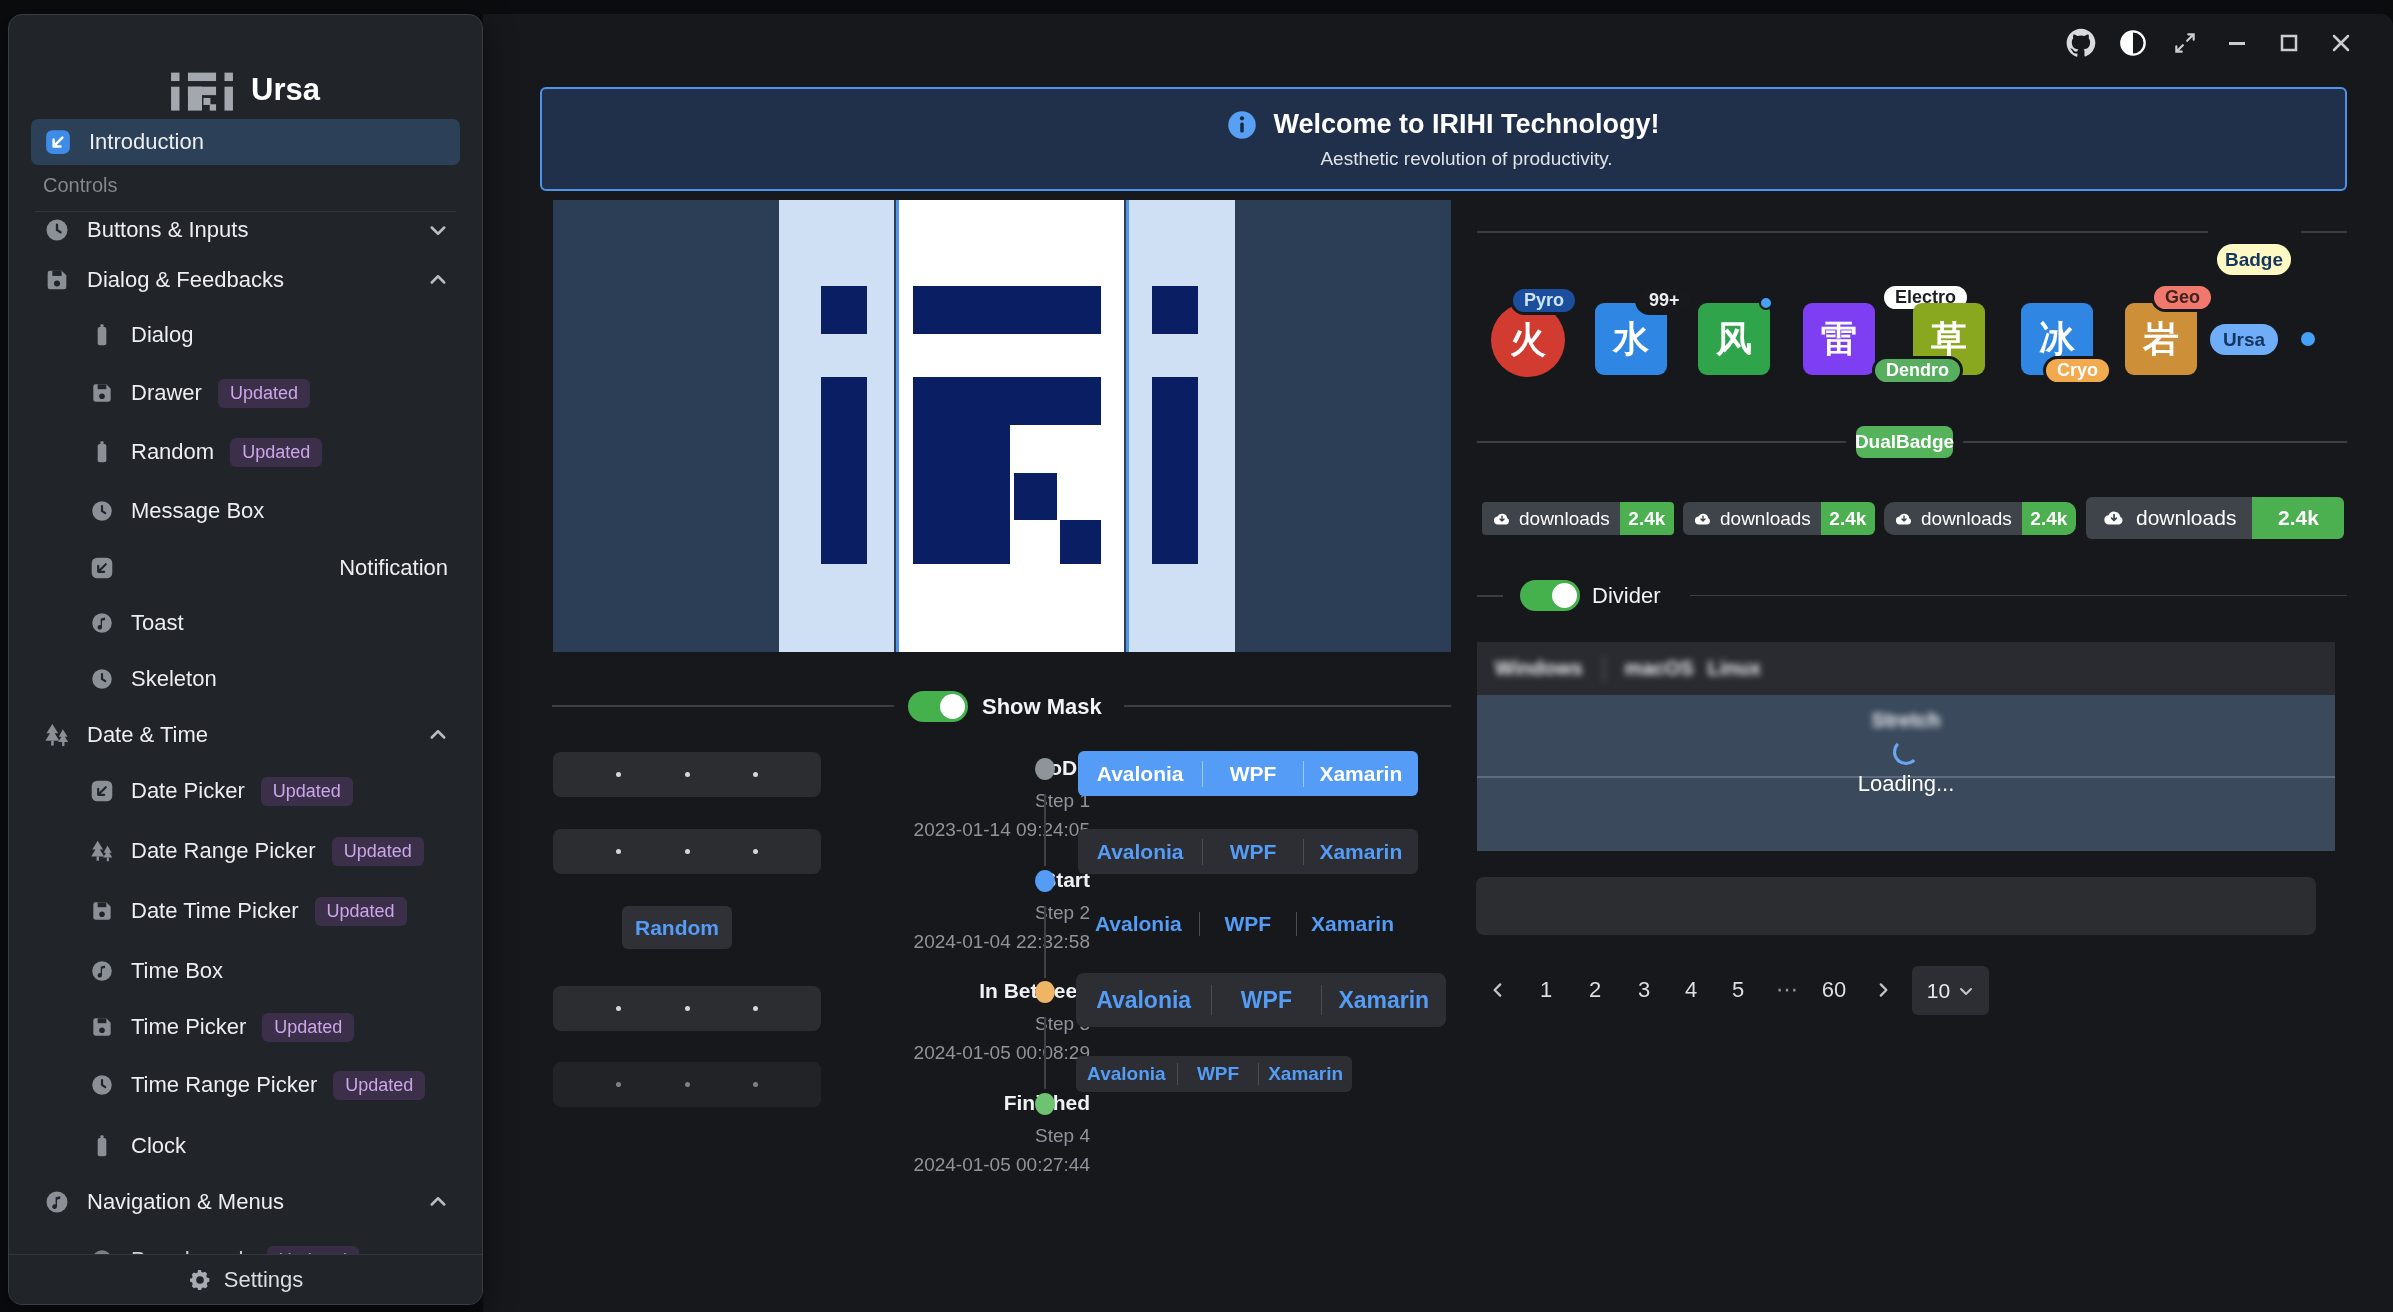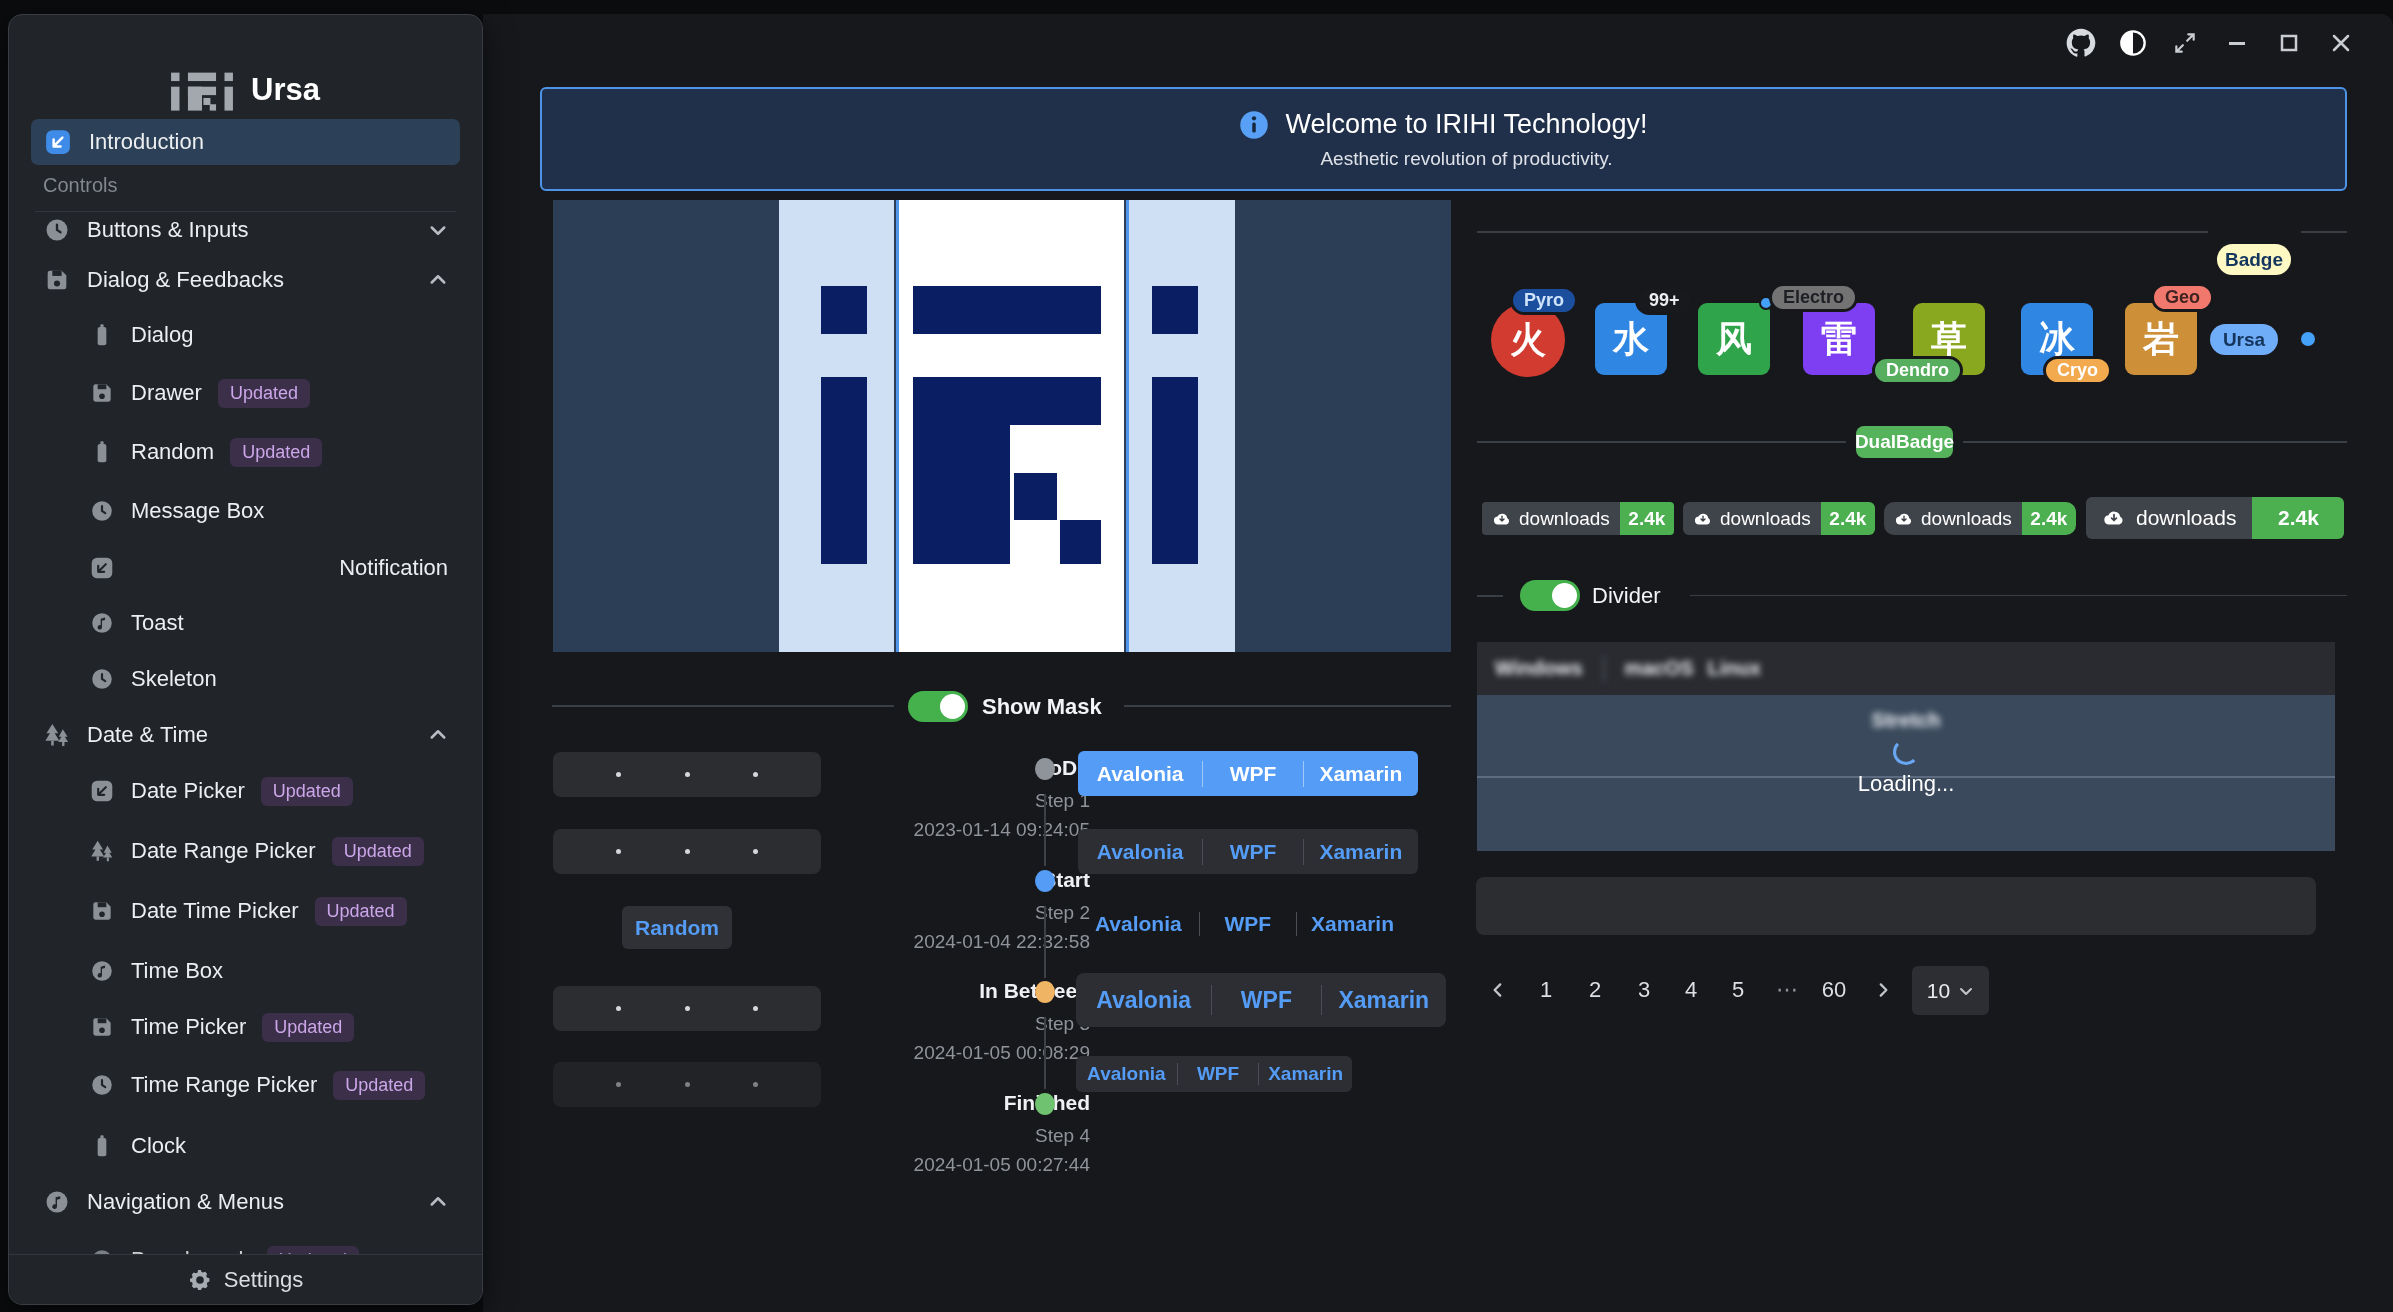--- a/index.html
+++ b/index.html
@@ -12,21 +12,21 @@
   
   .titlebar { position:absolute; top:0; left:0; right:0; height:58px; }
   .tb-icons { position:absolute; right:26px; top:10px; display:flex; align-items:center; gap:0; }
   .tb-btn { width:52px; height:38px; display:flex; align-items:center; justify-content:center; color:#c9ccd1; }
   .tb-btn svg { display:block; }
 
   
   .banner { position:absolute; left:57px; top:73px; width:1807px; height:104px; background:#20304a; border:2px solid #4d93e8; border-radius:6px; display:flex; align-items:center; justify-content:center; }
   .banner-inner { display:flex; align-items:flex-start; gap:16px; }
   .banner-text { display:flex; flex-direction:column; align-items:center; }
-  .banner-title { font-size:27px; font-weight:normal; color:#ffffff; line-height:1.25; }
+  .banner-title { font-size:27px; font-weight:bold; color:#ffffff; line-height:1.25; }
   .banner-sub { font-size:19px; color:#dfe3e9; margin-top:6px; }
   .info-ic { margin-top:2px; }
 
   
   .hero { position:absolute; left:70px; top:186px; width:898px; height:452px; background:#2c3e56; overflow:hidden; }
   .hero .band { position:absolute; top:0; bottom:0; background:#cfe0f4; }
   .hero .band.white { background:#ffffff; }
   .hero .vline { position:absolute; top:0; bottom:0; width:3px; background:#5095ea; }
   .hero .px { position:absolute; background:#0a1e63; }
 
@@ -288,21 +288,21 @@
     <div class="el" style="left:1008px; top:289px; width:74px; height:74px; border-radius:50%; background:#d23b2f;">火</div>
     <div class="badge-pill" style="left:1027px; top:272px; background:#1b4e9c; color:#cfe3fb;">Pyro</div>
 
     <div class="el sq" style="left:1112px; top:289px; background:#2f86e3;">水</div>
     <div class="badge-pill" style="left:1152px; top:272px; background:#17191d; color:#eceef1;">99+</div>
 
     <div class="el sq" style="left:1215px; top:289px; background:#2fa44b;">风</div>
     <div class="dot-badge" style="left:1276px; top:282px;"></div>
 
     <div class="el sq" style="left:1320px; top:289px; background:#7e3ff2;">雷</div>
-    <div class="badge-pill" style="left:1286px; top:269px; background:#737373; color:#1d1f24;">Electro</div>
+    <div class="badge-pill" style="left:1398px; top:269px; background:#ffffff; color:#1d1f24;">Electro</div>
 
     <div class="el sq" style="left:1430px; top:289px; background:#8aa81f;">草</div>
     <div class="badge-pill" style="left:1389px; top:342px; background:#58ae5f; color:#ffffff;">Dendro</div>
 
     <div class="el sq" style="left:1538px; top:289px; background:#2f86e3;">冰</div>
     <div class="badge-pill" style="left:1560px; top:342px; background:#f3a94d; color:#ffffff;">Cryo</div>
 
     <div class="el sq" style="left:1642px; top:289px; background:#cd9038;">岩</div>
     <div class="badge-pill" style="left:1668px; top:269px; background:#f1786c; color:#402220;">Geo</div>
 

